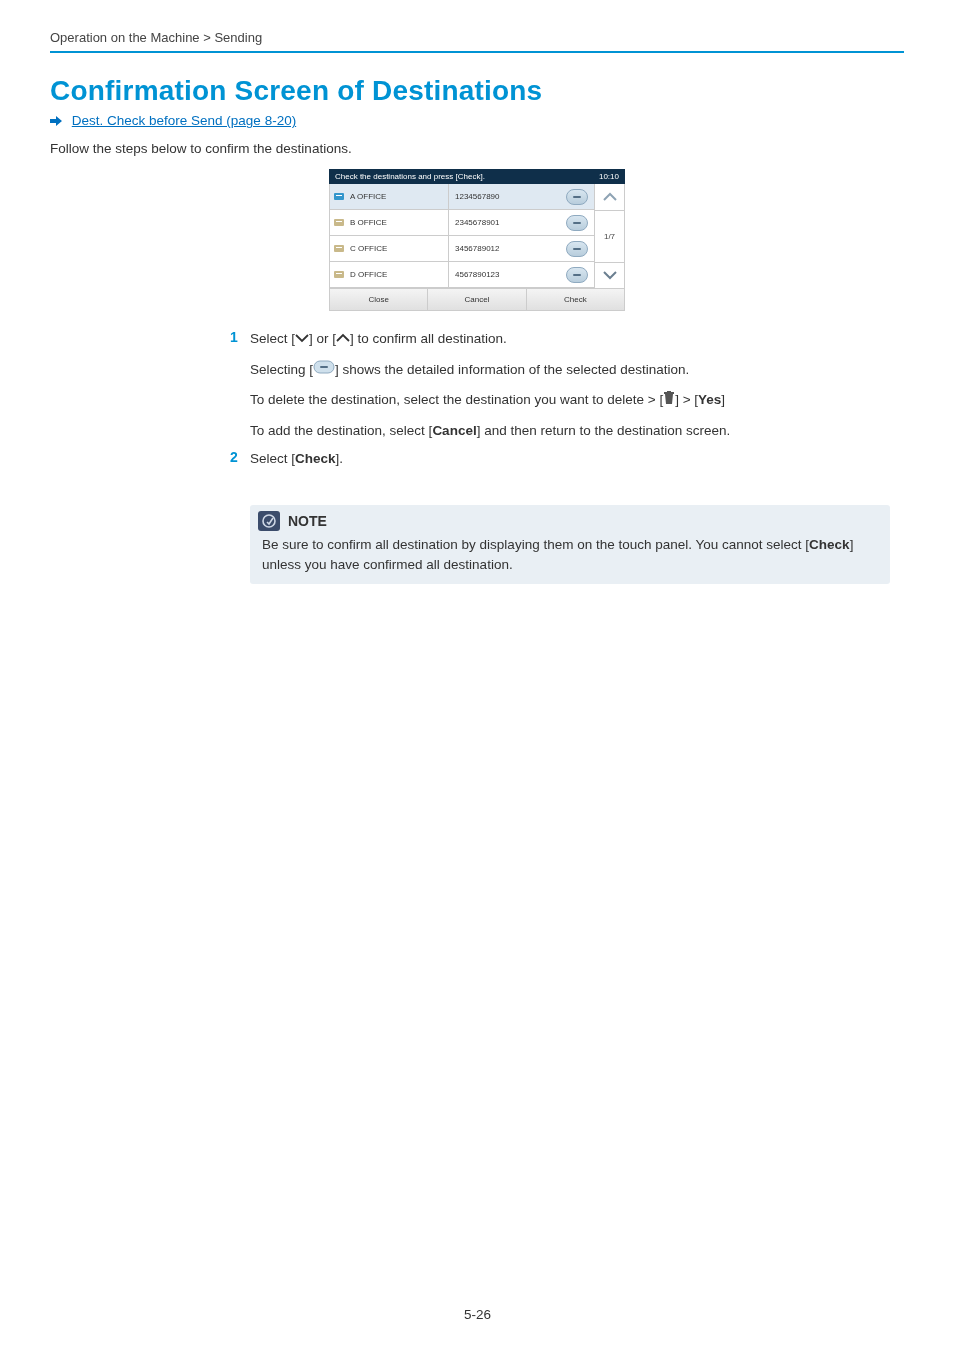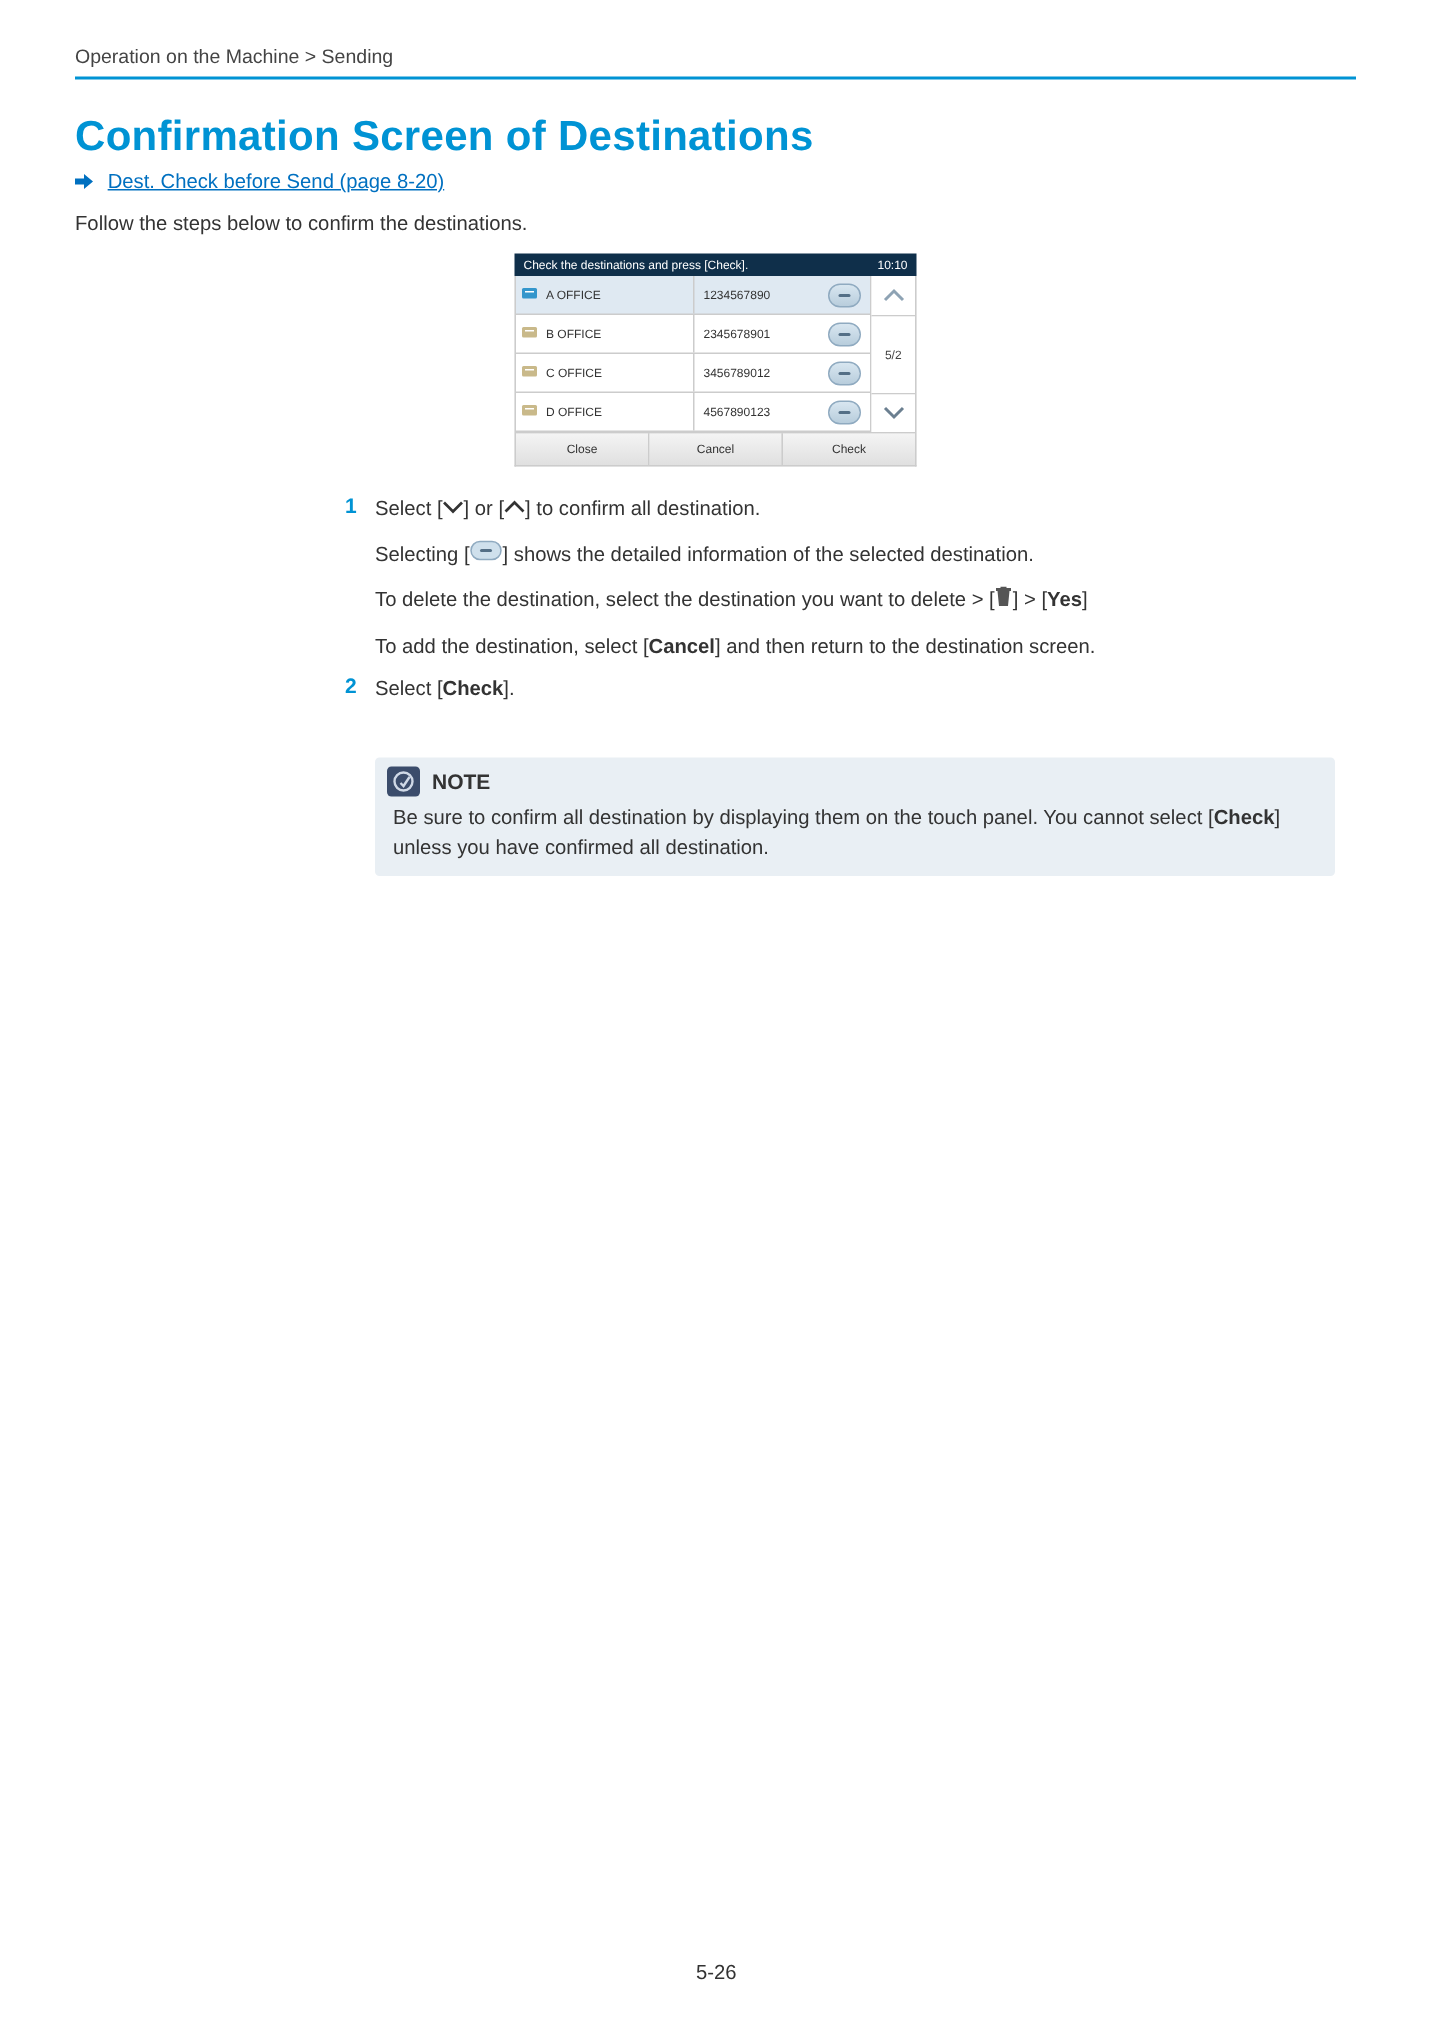--- a/index.html
+++ b/index.html
@@ -48,21 +48,21 @@
     vertical-align: middle;
     margin-right: 6px;
   }
   .link-row a {
     color: #0070c0;
     text-decoration: underline;
   }
 
   
   .panel-wrap {
-    width: 268px;
+    width: 296px;
     margin: 10px auto 18px auto;
   }
   .panel-titlebar {
     background: #0f2f4a;
     color: #fff;
     font-size: 8px;
     padding: 3px 6px;
     line-height: 1.2;
     position: relative;
   }
@@ -313,21 +313,21 @@
                 <span class="bar"></span>
               </span>
             </div>
           </div>
         <div class="nav-col">
           <div class="nav-btn">
             <svg width="14" height="10" viewBox="0 0 14 10">
                 <path d="M1 8 L7 2 L13 8" stroke="#8ea3b4" stroke-width="2" fill="none"></path>
               </svg>
           </div>
-          <div class="nav-page">5/2</div>
+          <div class="nav-page">1/7</div>
           <div class="nav-btn" style="border-bottom:none">
             <svg width="14" height="10" viewBox="0 0 14 10">
                 <path d="M1 2 L7 8 L13 2" stroke="#6b7f90" stroke-width="2" fill="none"></path>
               </svg>
           </div>
         </div>
       </div>
       <div class="panel-footer">
         <div class="fbtn">Close</div>
         <div class="fbtn">Cancel</div>

